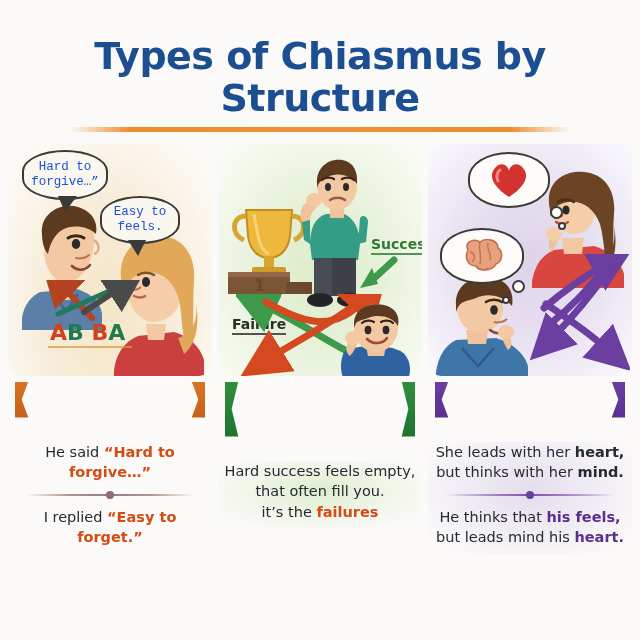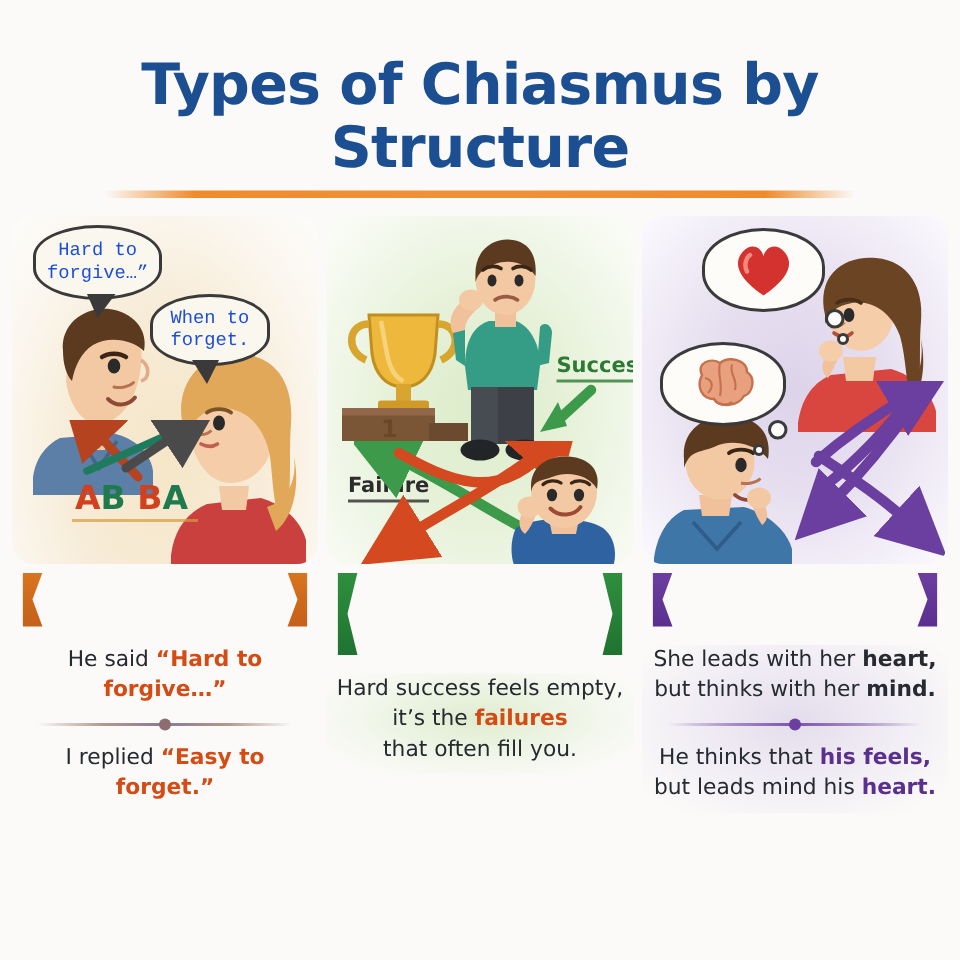--- a/index.html
+++ b/index.html
@@ -83,21 +83,21 @@
   .banner-inner {
     position: relative;
     z-index: 2;
   }
   .banner-orange { background: linear-gradient(#d9741f, #c4601a); }
   .banner-green  { background: linear-gradient(#2f8f3e, #1f7330); }
   .banner-purple { background: linear-gradient(#6b3fa0, #5a2f8e); }
 
   
   .caption {
-    margin-top: 12px;
+    margin-top: 24px;
     text-align: center;
     font-family: "DejaVu Sans", sans-serif;
     color: #262a31;
     font-size: 14.5px;
     line-height: 1.42;
     padding: 0 4px;
   }
   .caption .hl-orange { color: #d44b14; font-weight: bold; }
   .caption .hl-purple { color: #5a2f8e; font-weight: bold; }
   .caption .hl-dark   { color: #262a31; font-weight: bold; }
@@ -302,21 +302,21 @@
 
       <div id="abba">
         <span class="r">A</span><span class="g">B</span>&nbsp;<span class="r">B</span><span class="g">A</span>
       </div>
       <div id="abba-underline"></div>
 
       <div class="bubble" id="bubble-hard">
         <span>Hard to forgive…”</span>
       </div>
       <div class="bubble" id="bubble-easy">
-        <span>When to forget.</span>
+        <span>Easy to feels.</span>
       </div>
     </div>
 
     <div class="banner banner-orange">
       <span class="banner-inner">Simple Reversal</span>
     </div>
 
     <div class="caption">
       <div>
         <span>He said </span><span class="hl-orange">“Hard to forgive…”</span>
@@ -406,24 +406,24 @@
       </svg>
     </div>
 
     <div class="banner banner-green">
       <span class="banner-inner">Conceptual Reversal</span>
     </div>
 
     <div class="cap-wrap-2">
       <div class="caption">
         <div>Hard success feels empty,</div>
+        <div>that often fill you.</div>
         <div>
           <span>it’s the </span><span class="hl-orange">failures</span>
         </div>
-        <div>that often fill you.</div>
       </div>
     </div>
   </div>
 
   <div class="panel">
 
     <div class="illus illus-3">
 
       <svg class="abs" style="left:100px;top:24px;" width="104" height="120" viewBox="0 0 104 120">
         <path d="M26 82 C12 88 6 100 4 114 L4 120 L96 120 L96 106 C92 92 80 82 66 78 Z" fill="#d9453f"></path>

